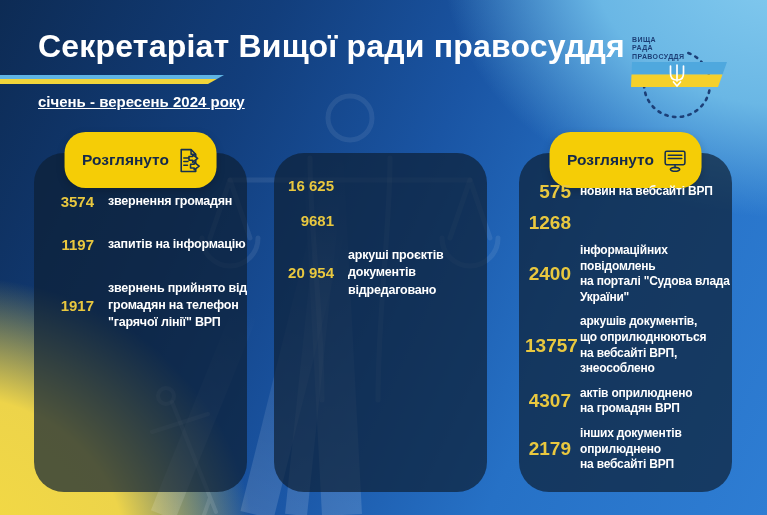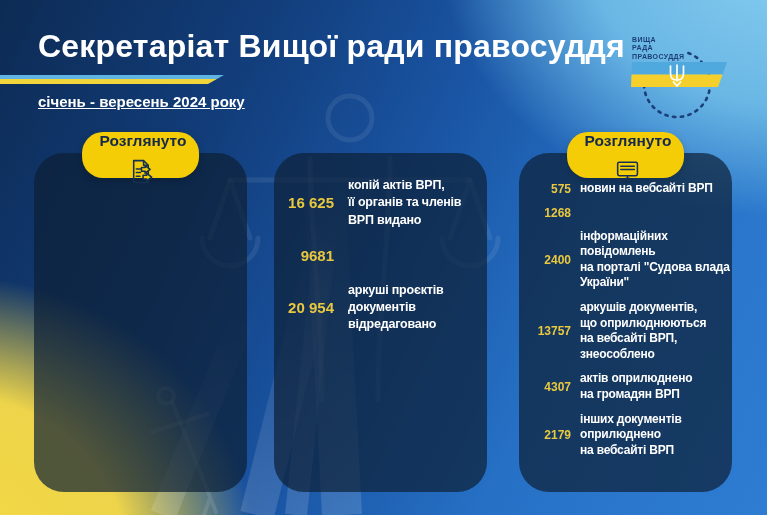--- a/index.html
+++ b/index.html
@@ -37,35 +37,35 @@
   .logo-text { position:absolute; left:20px; top:8px; color:#1C3F77;
     font-size:7px; line-height:1.2; letter-spacing:0.4px; }
   .logo-emblem { position:absolute; left:0; top:0; }
 
   
   .card { position:absolute; top:153px; width:213px; height:339px;
     background:rgba(13,31,53,0.70); border-radius:30px; }
   .card1 { left:34px; } .card2 { left:274px; } .card3 { left:519px; }
 
   .pill { position:absolute; top:-21px; left:50%; transform:translateX(-50%);
-    height:46px; display:flex; align-items:center; gap:8px;
+    height:56px; display:flex; align-items:center; gap:8px;
     background:#F5CD06; border-radius:21px; padding:0 13px 0 18px;
     color:#14294B; font-size:15.5px; white-space:nowrap;
-    box-shadow:0 3px 8px rgba(0,0,0,0.18);flex-direction:column; }
+    box-shadow:0 3px 8px rgba(0,0,0,0.18); }
   .pill svg { flex:none; }
 
   .rows { position:absolute; left:0; right:0; display:flex; flex-direction:column; }
   .card1 .rows { top:40px; gap:26px; padding:0 4px 0 8px; }
   .card2 .rows { top:24px; gap:18px; padding:0 2px 0 8px; }
   .card3 .rows { top:28px; gap:9px;  padding:0 2px 0 6px; }
 
   .row { display:flex; align-items:center; }
   .num { flex:none; width:52px; margin-right:14px; text-align:right;
     color:#E9C83F; font-size:15px; }
-  .card3 .num { width:46px; margin-right:9px; font-size:12px; }
+  .card3 .num { width:46px; margin-right:9px; font-size:19px; }
   .lbl { color:#fff; font-size:12.5px; line-height:1.38;
     white-space:pre; letter-spacing:-0.2px; }
   .card3 .lbl { font-size:12px; line-height:1.3; }
 </style>
 </head>
 <body>
 
 <div class="stage">
 
   <div class="bg-base"></div>
@@ -121,29 +121,42 @@
     <div class="pill">
       <span>Розглянуто</span>
       <svg width="27" height="27" viewBox="0 0 26 26" fill="none" stroke="#16304F" stroke-width="1.5" stroke-linejoin="round">
         <path d="M4.5 2.5 H14 L18.5 7 V23.5 H4.5 Z"></path>
         <path d="M14 2.5 V7 H18.5"></path>
         <path d="M7 10.5 H12 M7 14 H11 M7 17.5 H10.5" stroke-linecap="round"></path>
         <path d="M12 9.2 h3.5 V7.4 l4.8 3.6 -4.8 3.6 V12.8 h-3.5 z" fill="#F5CD06"></path>
         <path d="M13.5 16.6 h3.5 V14.8 l4.8 3.6 -4.8 3.6 V20.2 h-3.5 z" fill="#F5CD06"></path>
       </svg>
     </div>
+    <div class="rows">
+      <div class="row">
+        <div class="num">3574</div>
+        <div class="lbl">звернення громадян</div>
+      </div>
+      <div class="row">
+        <div class="num">1197</div>
+        <div class="lbl">запитів на інформацію</div>
+      </div>
+      <div class="row">
+        <div class="num">1917</div>
+        <div class="lbl">звернень прийнято від
+громадян на телефон
+"гарячої лінії" ВРП</div>
+      </div>
+    </div>
   </section>
 
   <section class="card card2">
     <div class="rows">
       <div class="row">
         <div class="num">16 625</div>
-        <div class="lbl">копій актів ВРП,
-її органів та членів
-ВРП видано</div>
       </div>
       <div class="row">
         <div class="num">9681</div>
       </div>
       <div class="row">
         <div class="num">20 954</div>
         <div class="lbl">аркуші проєктів
 документів
 відредаговано</div>
       </div>

